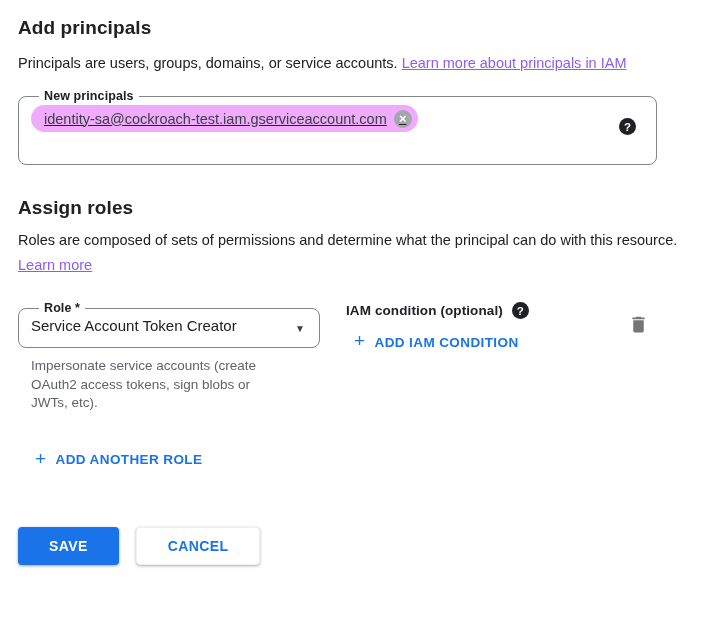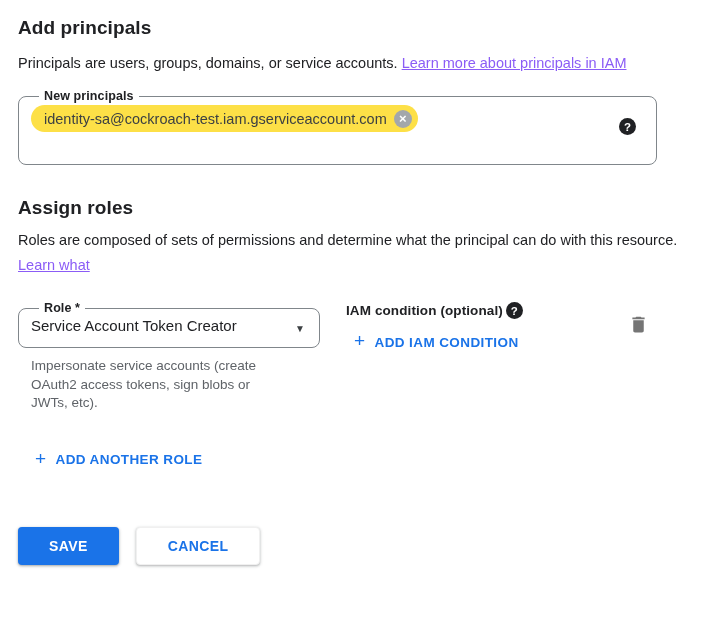--- a/index.html
+++ b/index.html
@@ -47,25 +47,26 @@
 
   .np-field {
     margin-top: 13px;
     width: 639px;
     height: 76px;
     padding: 2px 20px 0 12px;
   }
   .chip {
     display: inline-flex;
     align-items: center;
-    background: #fde047;
+    background: #f0abfc;
     border-radius: 14px;
     height: 27px;
     padding: 0 6px 0 13px;
     max-width: 560px;
+    text-decoration: underline;
   }
   .chip-label {
     font-size: 14.5px;
     color: #3c4043;
     white-space: nowrap;
   }
   .chip-remove {
     width: 18px; height: 18px;
     border-radius: 50%;
     background: #a3a7ab;
@@ -144,21 +145,21 @@
     width: 258px;
     font-size: 13.5px;
     line-height: 18.5px;
     color: #5f6368;
   }
 
   .cond-col { margin-left: 26px; flex: 1; padding-top: 1px; }
   .cond-label-row {
     display: flex;
     align-items: center;
-    gap: 3px;
+    gap: 9px;
   }
   .cond-label {
     font-size: 13.5px;
     font-weight: 700;
     color: #202124;
     letter-spacing: 0.1px;
   }
   .text-button {
     display: inline-flex;
     align-items: center;
@@ -234,21 +235,21 @@
   <fieldset class="np-field">
     <legend>New principals</legend>
     <span class="chip">
       <span class="chip-label">identity-sa@cockroach-test.iam.gserviceaccount.com</span>
       <button class="chip-remove">×</button>
     </span>
     <span class="help-badge np-help">?</span>
   </fieldset>
 
   <h2 class="section-title">Assign roles</h2>
-  <p class="desc"><span>Roles are composed of sets of permissions and determine what the principal can do with this resource. </span><a>Learn what</a></p>
+  <p class="desc"><span>Roles are composed of sets of permissions and determine what the principal can do with this resource. </span><a>Learn more</a></p>
 
   <div class="role-row">
 
     <div class="role-col">
       <fieldset class="role-field">
         <legend>Role *</legend>
         <div class="role-value-row">
           <span class="role-value">Service Account Token Creator</span>
           <span class="caret">▼</span>
         </div>

